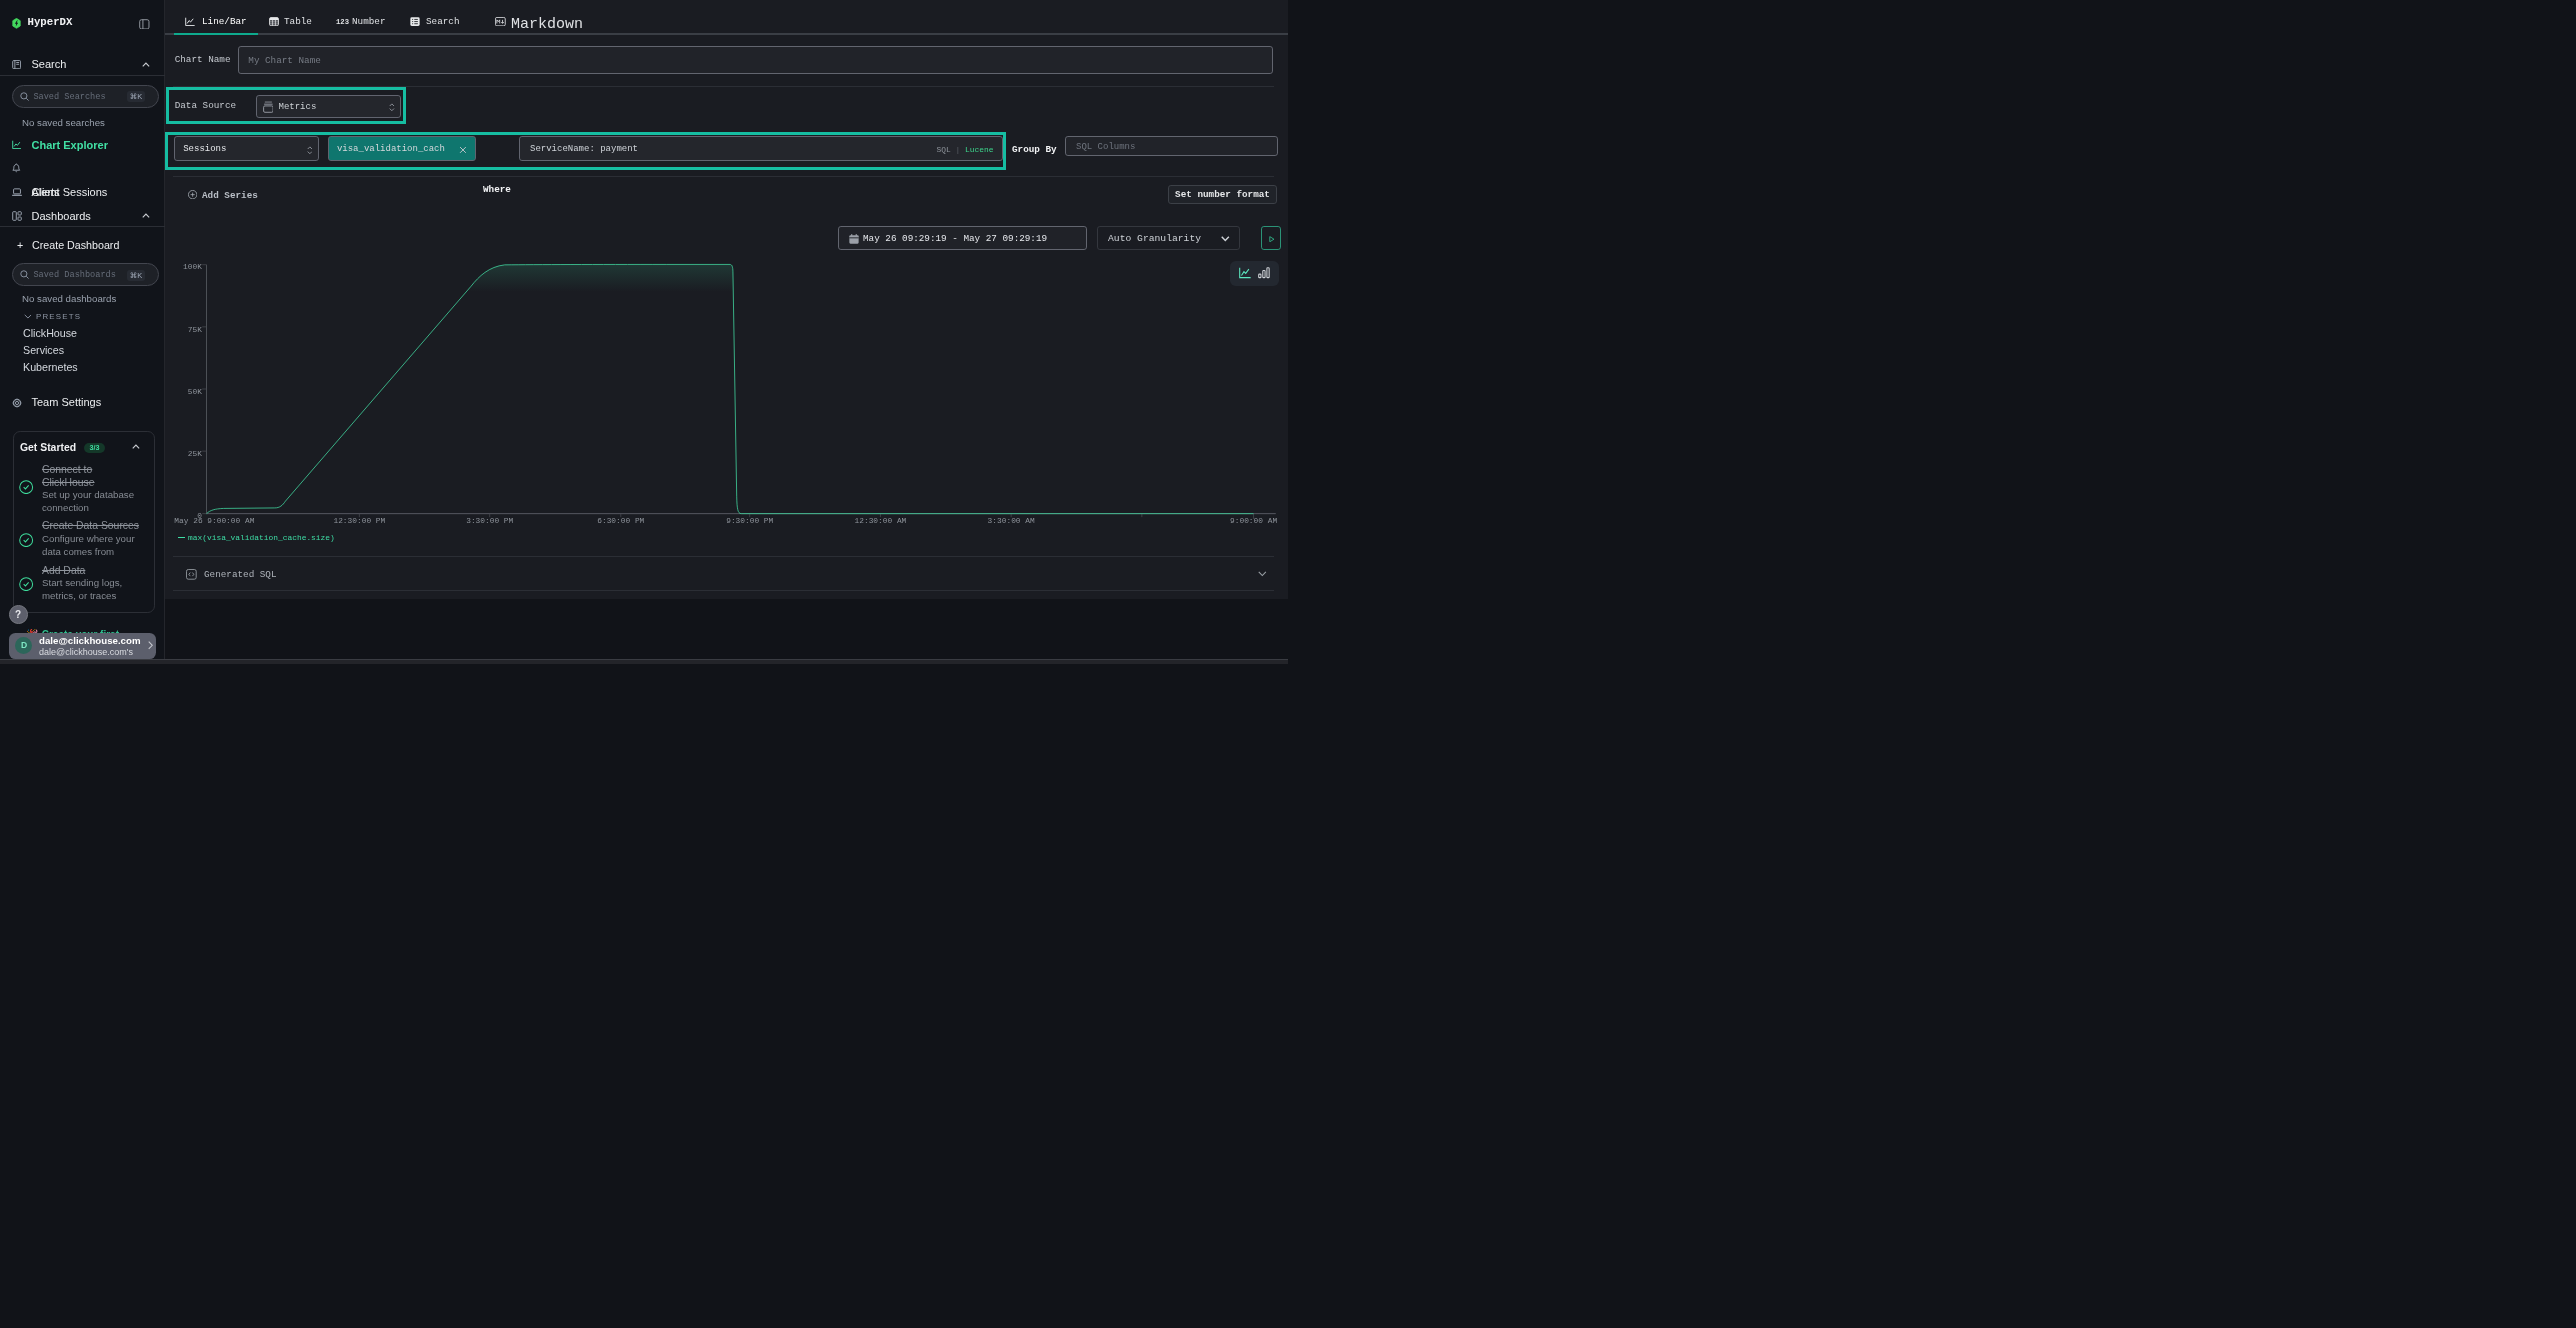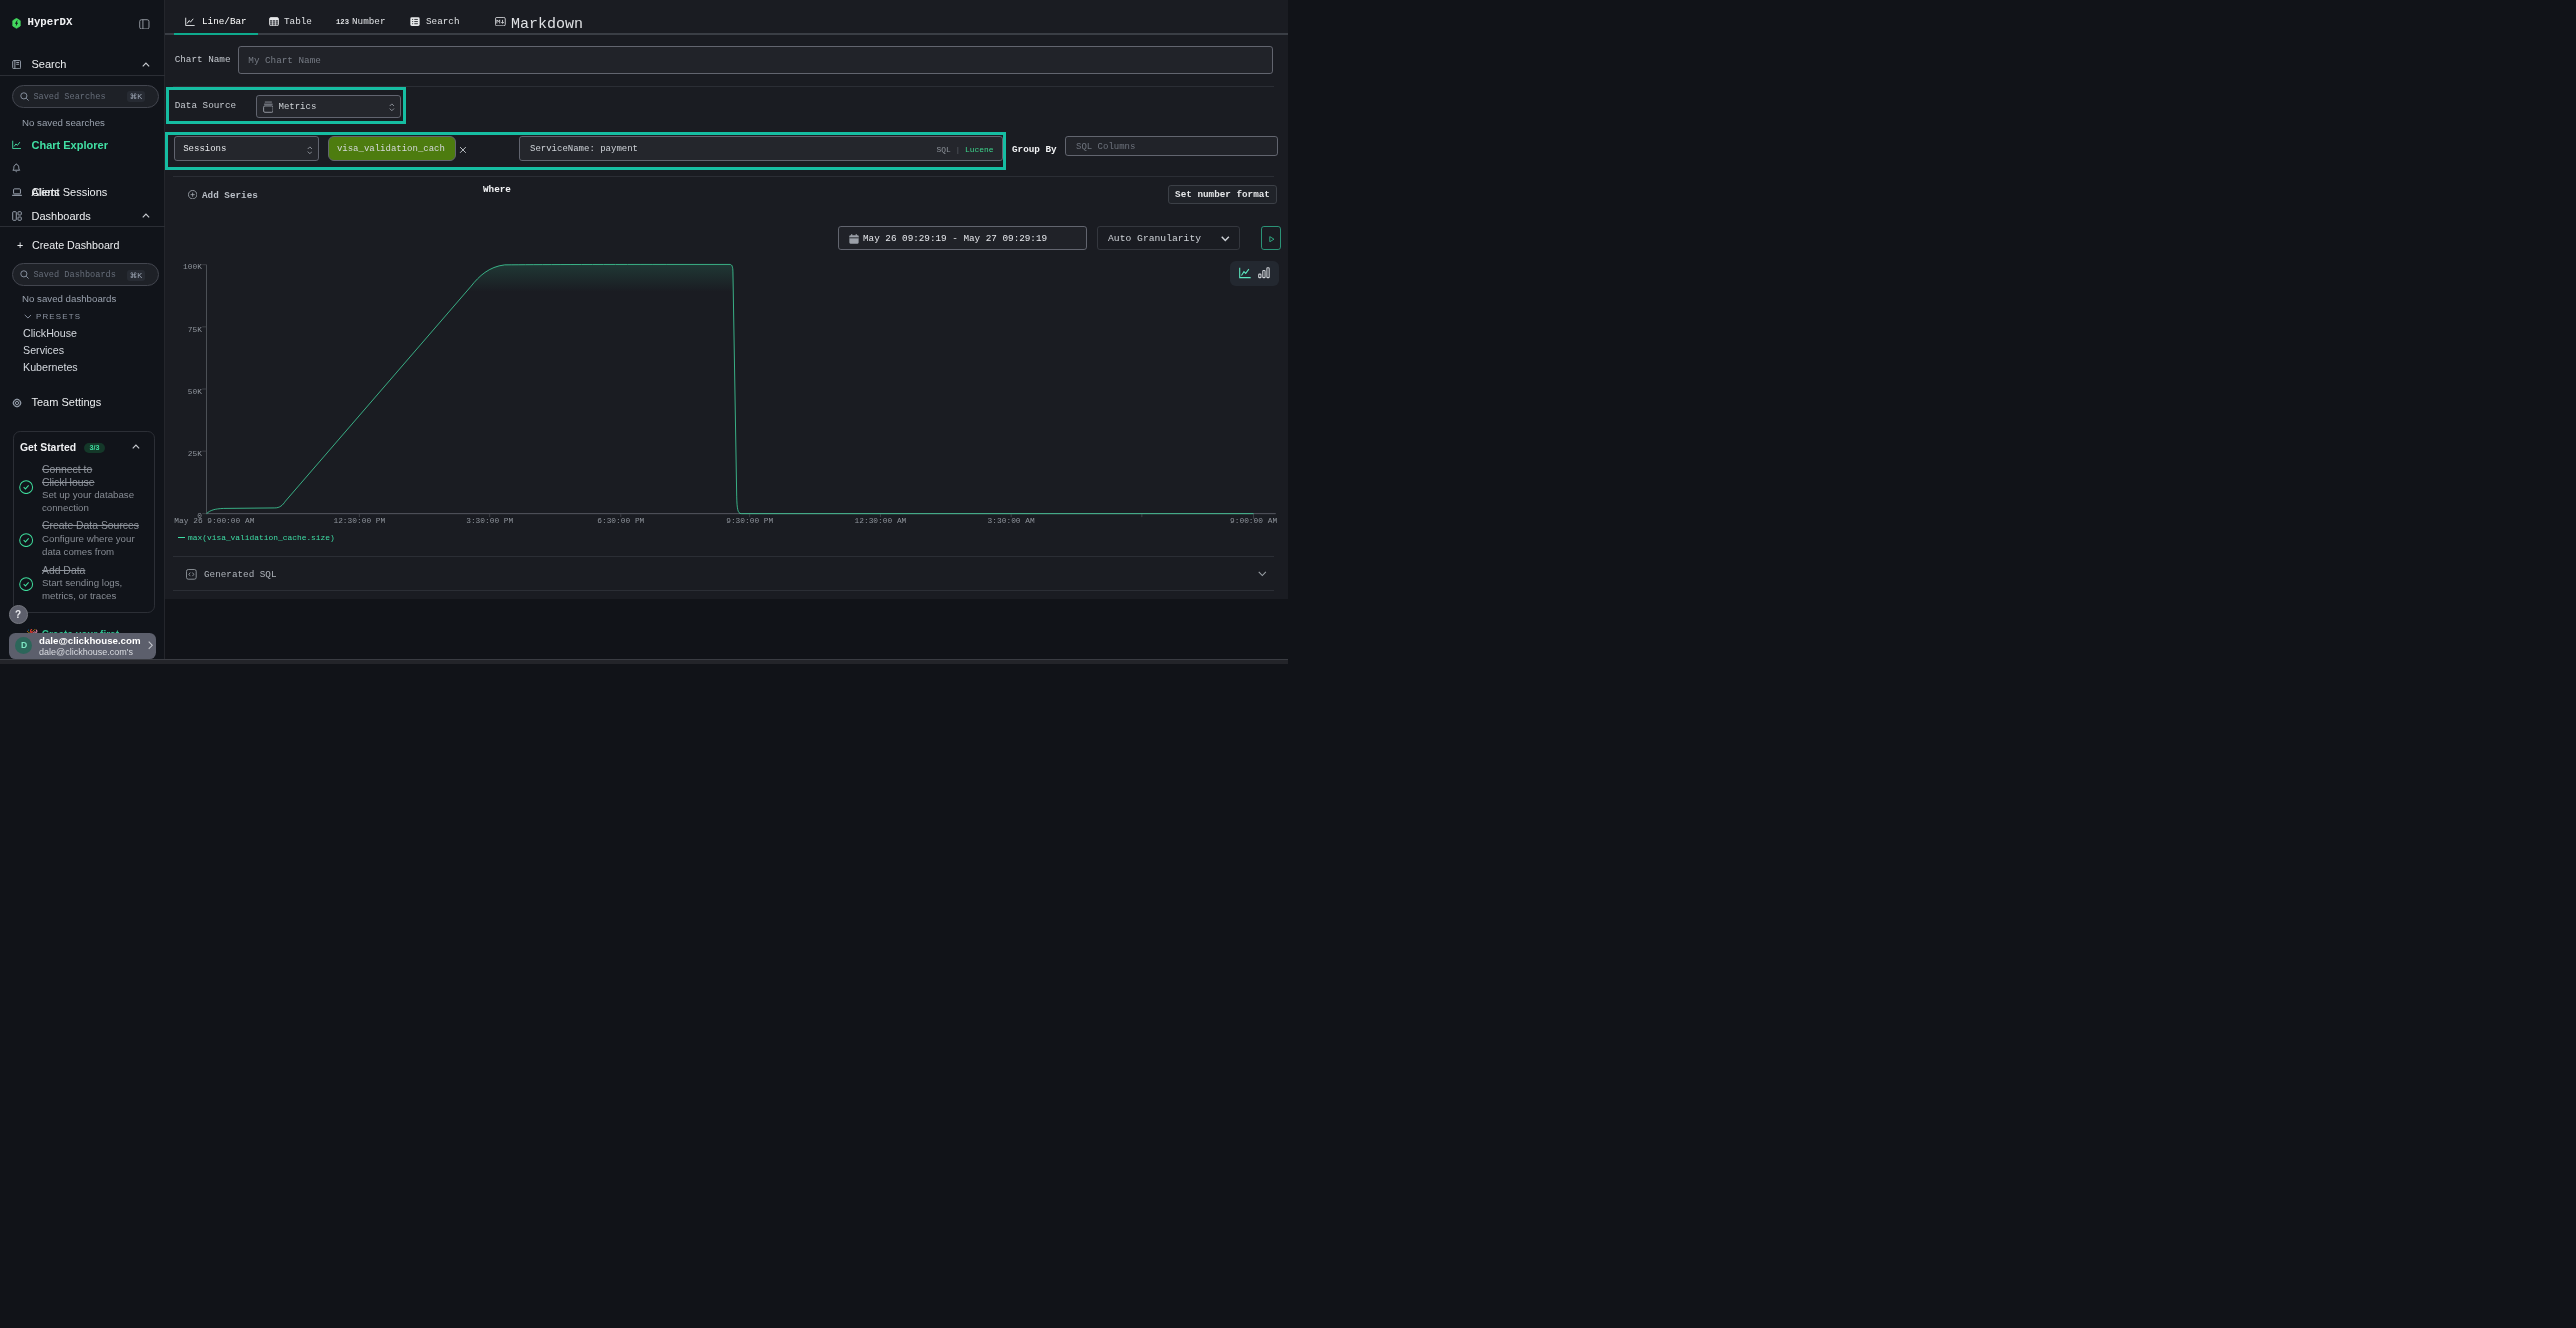--- a/index.html
+++ b/index.html
@@ -234,21 +234,21 @@
   </div>
 
   <div class="hl" style="left:0; top:132px; width:841px; height:38px;"></div>
   <div class="inp" style="left:8.6px; top:136px; width:145px; height:25.4px; border-color:#61646f; background:#24262c;">
     <div class="abs mono" style="left:8.6px; top:7.2px; font-size:9px; color:#e6e8eb;">Sessions</div>
     <svg class="abs" style="left:132px; top:8.6px;" width="5.7" height="8.6" viewBox="0 0 8 12" fill="none" stroke="#9ba0a8" stroke-width="1.2">
         <path d="M1 4.2 L4 1.2 L7 4.2"></path>
         <path d="M1 7.8 L4 10.8 L7 7.8"></path>
       </svg>
   </div>
-  <div class="inp" style="left:163px; top:136px; width:128px; height:25.4px; border-color:#61646f; background:#4d7c0f;border-radius:6px;">
+  <div class="inp" style="left:163px; top:136px; width:148px; height:25.4px; border-color:#61646f; background:#0f766e;">
     <div class="abs mono" style="left:7.9px; top:7.2px; font-size:9px; color:#d5d8dc;">visa_validation_cach</div>
     <svg class="abs" style="left:130px; top:9px;" width="7.9" height="7.9" viewBox="0 0 11 11" stroke="#c5c9cf" stroke-width="1.3">
         <line x1="1.5" y1="1.5" x2="9.5" y2="9.5"></line>
         <line x1="9.5" y1="1.5" x2="1.5" y2="9.5"></line>
       </svg>
   </div>
   <div class="abs mono" style="left:318px; top:144px; font-size:9.3px; font-weight:bold; color:#f2f3f5;margin-top:40px;">Where</div>
   <div class="inp" style="left:354px; top:136px; width:484px; height:25.4px; border-color:#61646f; background:#24262c;">
     <div class="abs mono" style="left:10px; top:7.2px; font-size:9px; color:#cfd3d8;">ServiceName: payment</div>
     <div class="abs mono" style="right:8.6px; top:7.9px; font-size:7.9px; color:#8e939a;">SQL <span style="color:#5a5e66;">|</span> <span style="color:#3dd68c;">Lucene</span></div>

